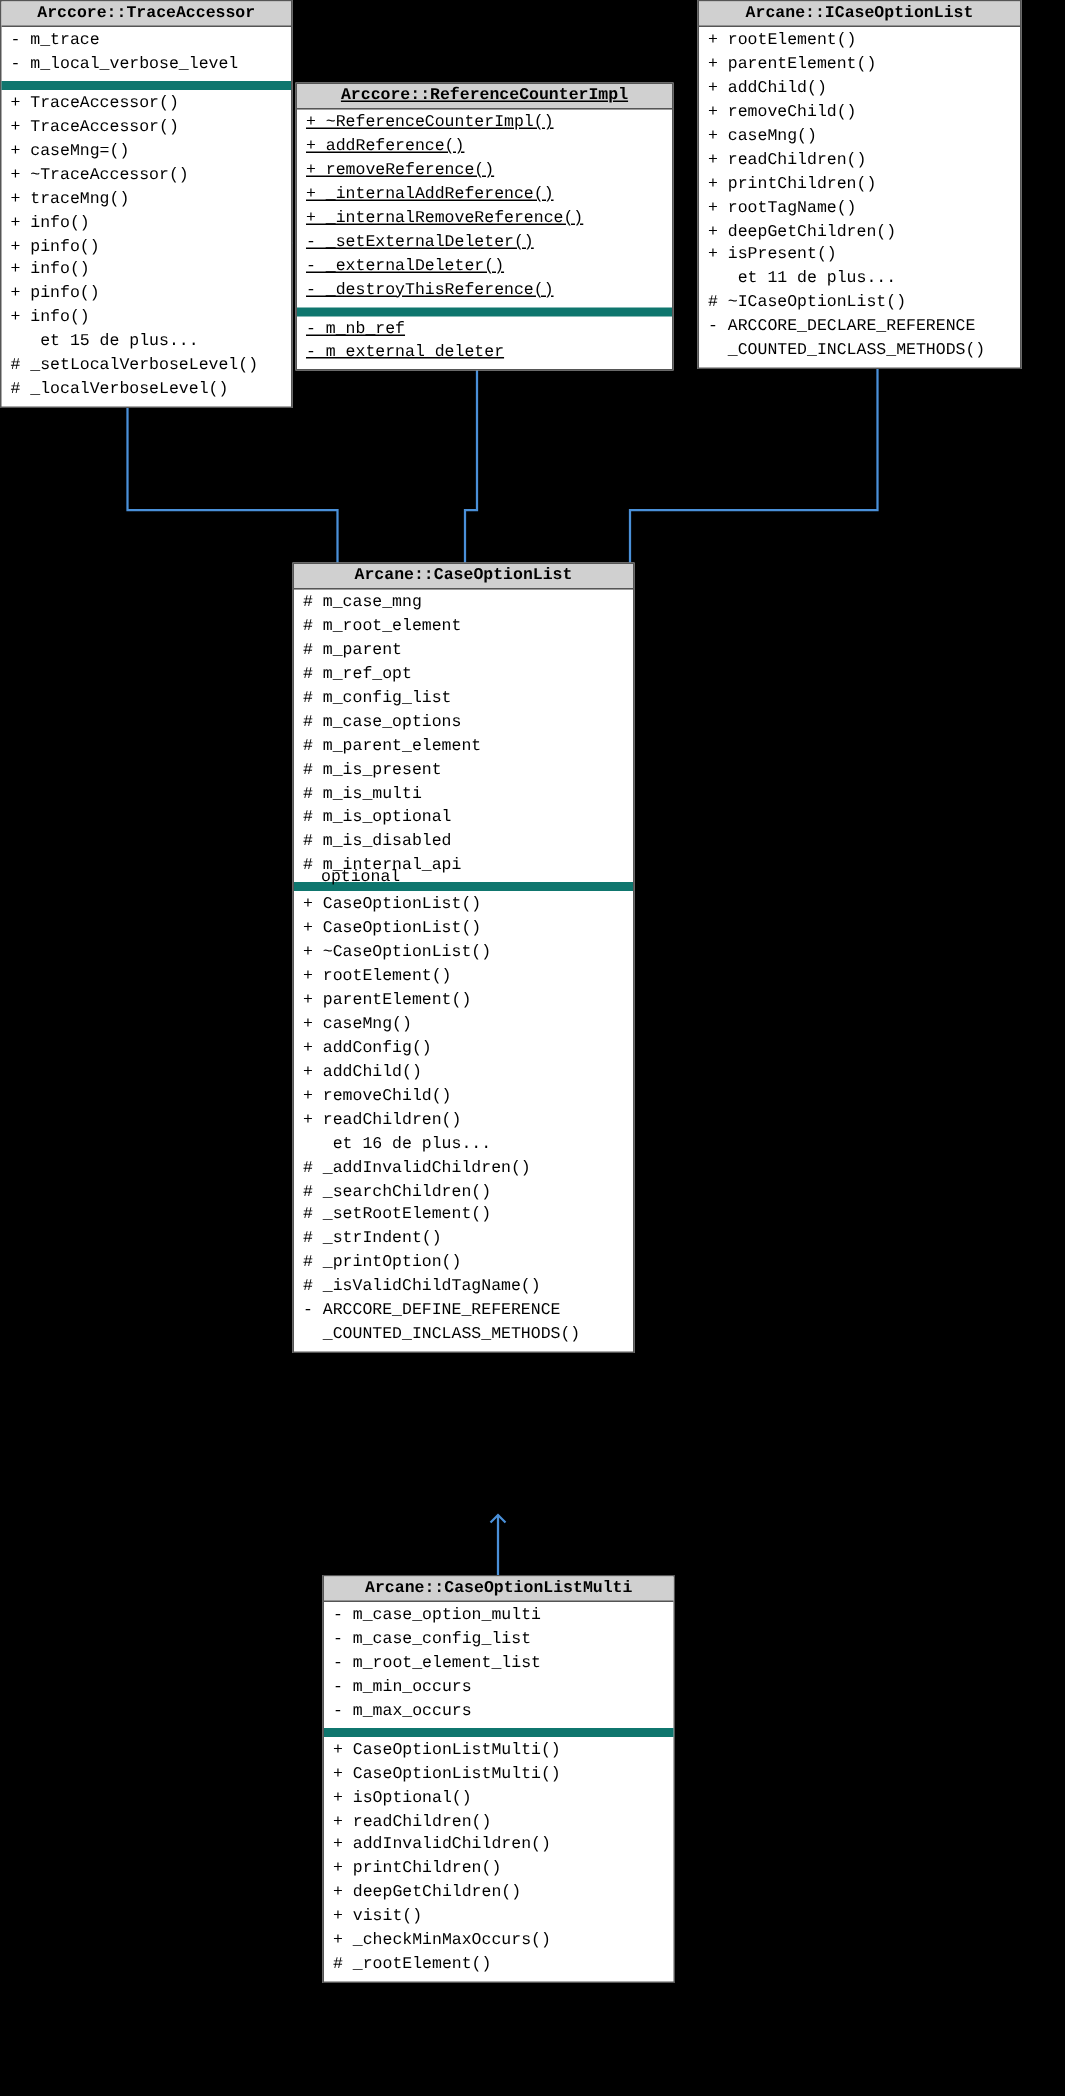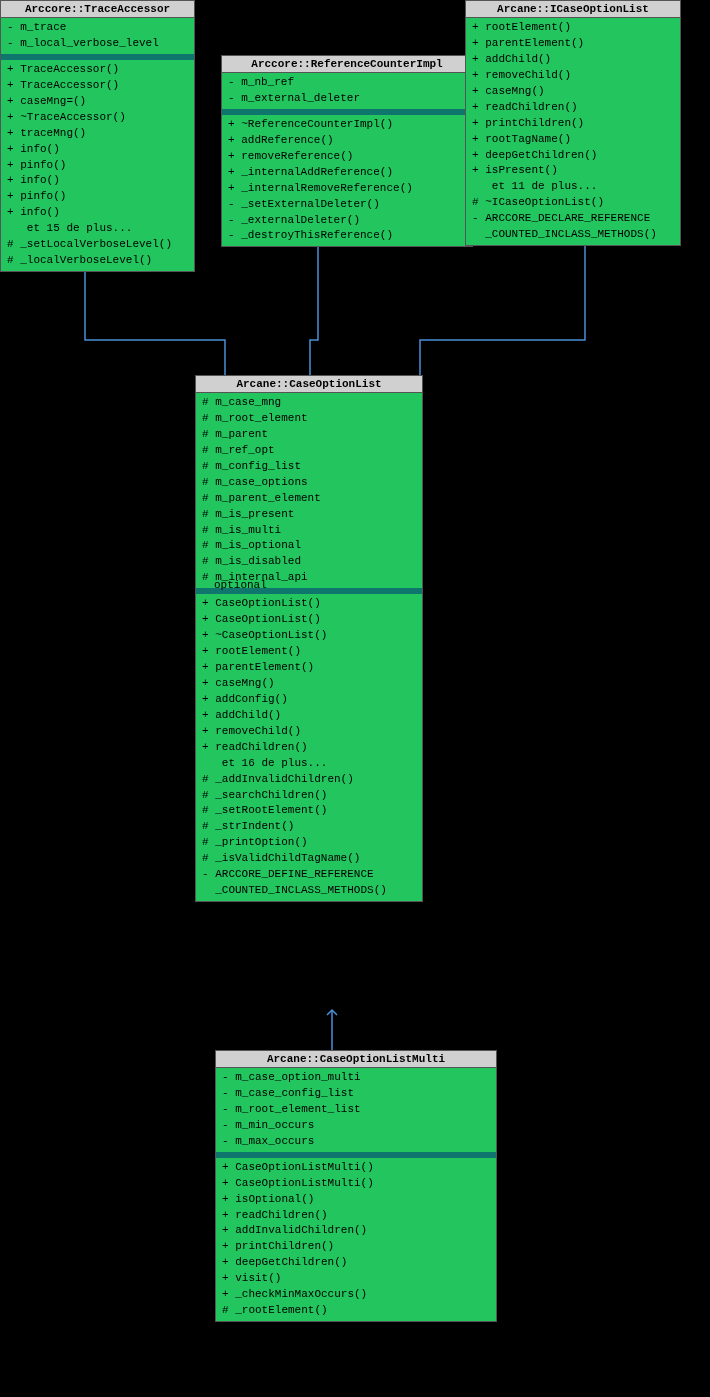--- a/index.html
+++ b/index.html
@@ -7,21 +7,21 @@
       background: #000;
       width: 710px;
       min-height: 1397px;
       font-family: 'Courier New', monospace;
       font-size: 11px;
       position: relative;
       overflow-x: hidden;
     }
     .uml-box {
       position: absolute;
-      background: #22c55e;
+      background: #ffffff;
       border: 1px solid #555;
     }
     .uml-box-title {
       background: #d0d0d0;
       border-bottom: 1px solid #555;
       padding: 2px 6px;
       text-align: center;
       font-weight: bold;
       font-size: 11px;
     }
@@ -78,35 +78,35 @@
     <div class="uml-line">+ pinfo()</div>
     <div class="uml-line">+ info()</div>
     <div class="uml-line">+ pinfo()</div>
     <div class="uml-line">+ info()</div>
     <div class="uml-line">&nbsp;&nbsp; et 15 de plus...</div>
     <div class="uml-line"># _setLocalVerboseLevel()</div>
     <div class="uml-line"># _localVerboseLevel()</div>
   </div>
 </div>
 
-<div class="uml-box" style="left:221px; top:55px; width:252px;">
+<div class="uml-box" style="left:197px; top:55px; width:252px;text-decoration:underline;">
   <div class="uml-box-title">Arccore::ReferenceCounterImpl</div>
-  <div class="uml-section">
-    <div class="uml-line">- m_nb_ref</div>
-    <div class="uml-line">- m_external_deleter</div>
-  </div>
   <div class="uml-section">
     <div class="uml-line">+ ~ReferenceCounterImpl()</div>
     <div class="uml-line">+ addReference()</div>
     <div class="uml-line">+ removeReference()</div>
     <div class="uml-line">+ _internalAddReference()</div>
     <div class="uml-line">+ _internalRemoveReference()</div>
     <div class="uml-line">- _setExternalDeleter()</div>
     <div class="uml-line">- _externalDeleter()</div>
     <div class="uml-line">- _destroyThisReference()</div>
+  </div>
+  <div class="uml-section">
+    <div class="uml-line">- m_nb_ref</div>
+    <div class="uml-line">- m_external_deleter</div>
   </div>
 </div>
 
 <div class="uml-box" style="left:465px; top:0px; width:216px;">
   <div class="uml-box-title">Arcane::ICaseOptionList</div>
   <div class="uml-section">
     <div class="uml-line">+ rootElement()</div>
     <div class="uml-line">+ parentElement()</div>
     <div class="uml-line">+ addChild()</div>
     <div class="uml-line">+ removeChild()</div>
@@ -155,21 +155,21 @@
     <div class="uml-line"># _searchChildren()</div>
     <div class="uml-line"># _setRootElement()</div>
     <div class="uml-line"># _strIndent()</div>
     <div class="uml-line"># _printOption()</div>
     <div class="uml-line"># _isValidChildTagName()</div>
     <div class="uml-line">- ARCCORE_DEFINE_REFERENCE</div>
     <div class="uml-line">&nbsp;&nbsp;_COUNTED_INCLASS_METHODS()</div>
   </div>
 </div>
 
-<div class="uml-box" style="left:215px; top:1050px; width:282px;">
+<div class="uml-box" style="left:215px; top:1050px; width:235px;">
   <div class="uml-box-title">Arcane::CaseOptionListMulti</div>
   <div class="uml-section">
     <div class="uml-line">- m_case_option_multi</div>
     <div class="uml-line">- m_case_config_list</div>
     <div class="uml-line">- m_root_element_list</div>
     <div class="uml-line">- m_min_occurs</div>
     <div class="uml-line">- m_max_occurs</div>
   </div>
   <div class="uml-section">
     <div class="uml-line">+ CaseOptionListMulti()</div>

